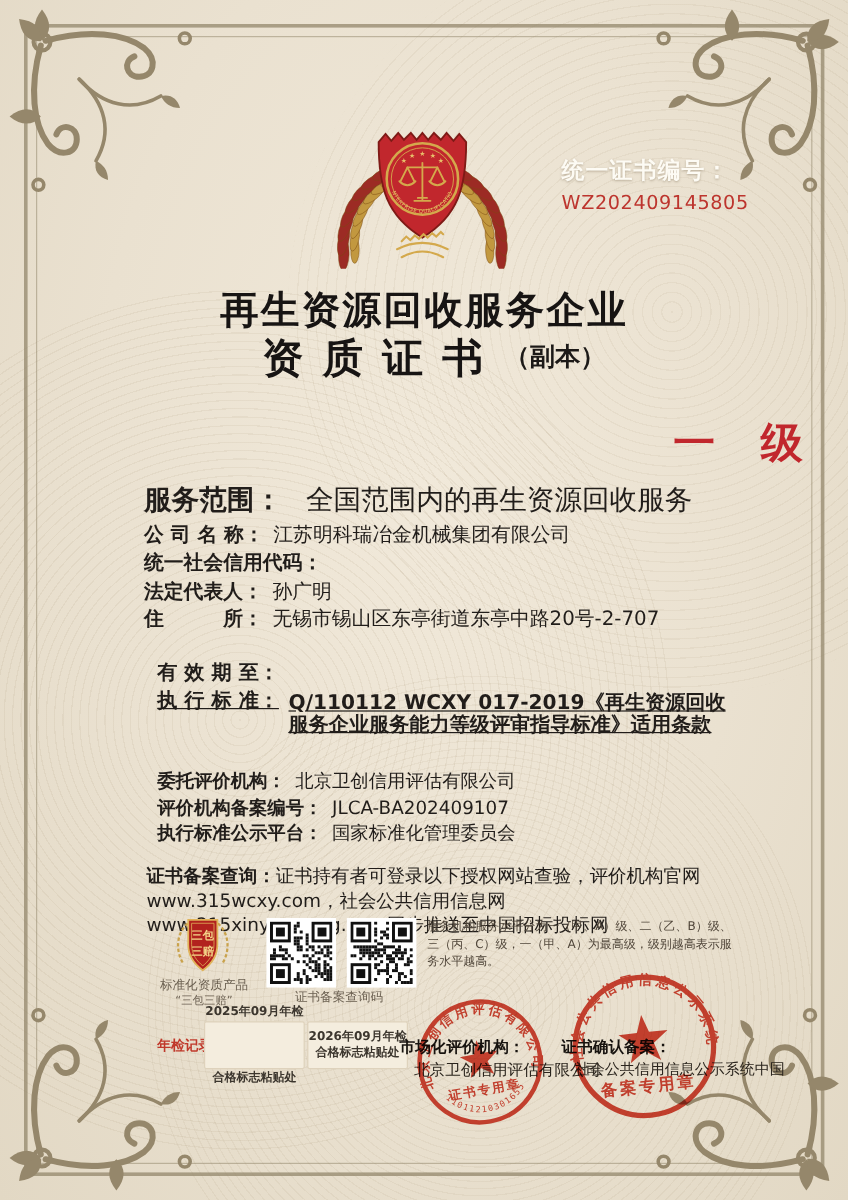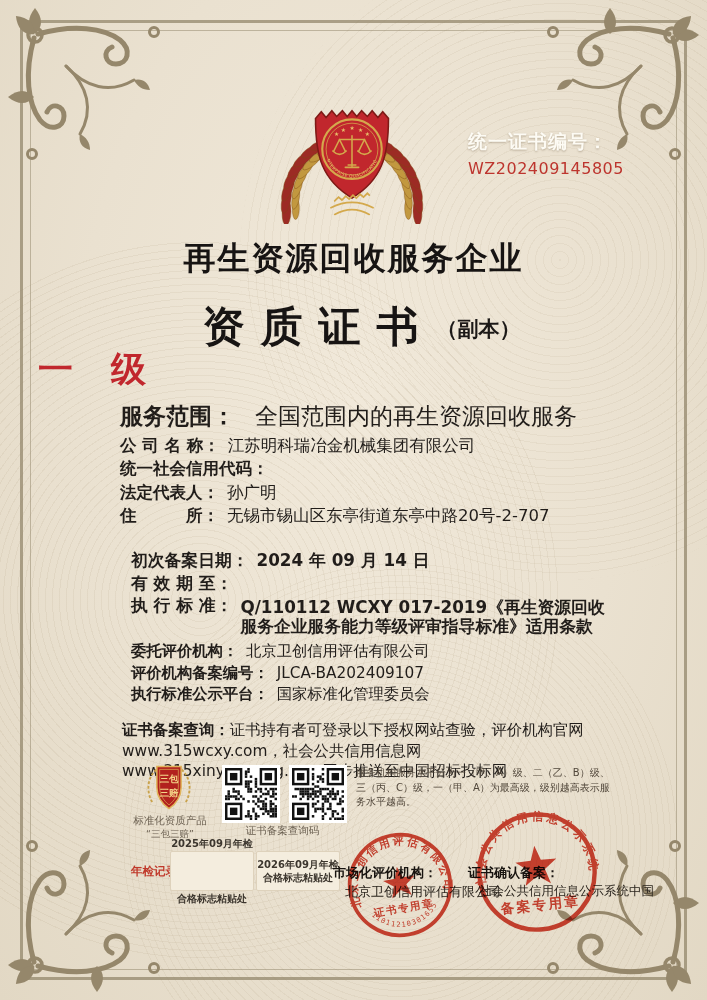--- a/index.html
+++ b/index.html
@@ -27,23 +27,23 @@
 
   .abs{position:absolute;}
   
   .cert-no{left:468px;top:129px;}
   .cert-no-label{font-size:19px;font-weight:700;color:#fdfbf4;letter-spacing:1px;
       text-shadow:0 1px 2px rgba(90,70,40,.35);}
   .cert-no-value{font-size:16px;color:#bd352e;letter-spacing:.5px;margin-top:4px;font-weight:500;}
 
   .org-type{left:0;right:0;top:237px;text-align:center;font-size:32px;font-weight:800;letter-spacing:2px;color:#171413;}
   .title-row{left:0;right:0;top:281px;display:flex;justify-content:center;align-items:flex-end;}
-  .title-main{font-size:42px;font-weight:800;letter-spacing:16px;padding-left:16px;color:#171413;line-height:1.1;margin-top:23px;}
+  .title-main{font-size:34px;font-weight:800;letter-spacing:16px;padding-left:16px;color:#171413;line-height:1.1;}
   .copy-tag{font-size:21px;font-weight:700;color:#1c1917;margin-left:2px;padding-bottom:7px;}
-  .grade{left:0;right:0;top:346px;text-align:left;font-size:35px;font-weight:800;
+  .grade{left:0;right:0;top:346px;text-align:right;font-size:35px;font-weight:800;
          color:#c1272d;letter-spacing:38px;padding-left:38px;}
 
   .scope{left:120px;top:401px;display:flex;align-items:baseline;font-size:23px;}
   .scope-label{font-weight:800;}
   .scope-value{margin-left:20px;font-weight:500;}
 
   .rows{left:120px;display:flex;flex-direction:column;}
   .rows.company{top:435px;}
   .rows.company .row{height:23.4px;font-size:16.5px;display:flex;align-items:baseline;}
   .rows.dates{top:549px;left:131px;}
@@ -233,27 +233,23 @@
       <span class="val">孙广明</span>
     </div>
     <div class="row">
       <span class="lab">住　　　所：</span>
       <span class="val">无锡市锡山区东亭街道东亭中路20号-2-707</span>
     </div>
   </div>
 
   <div class="abs rows dates">
     <div class="row">
-      <span class="lab">初次备案日期：</span>
-      <span class="val">2024 年 09 月 14 日</span>
-    </div>
-    <div class="row">
       <span class="lab">有 效 期 至：</span>
     </div>
-    <div class="row" style="height:auto;">
+    <div class="row" style="height:auto;text-decoration:underline;">
       <span class="lab">执 行 标 准：</span>
       <span class="val wrap">Q/110112 WCXY 017-2019《再生资源回收服务企业服务能力等级评审指导标准》适用条款</span>
     </div>
   </div>
 
   <div class="abs rows agency">
     <div class="row">
       <span class="lab">委托评价机构：</span>
       <span class="val">北京卫创信用评估有限公司</span>
     </div>

